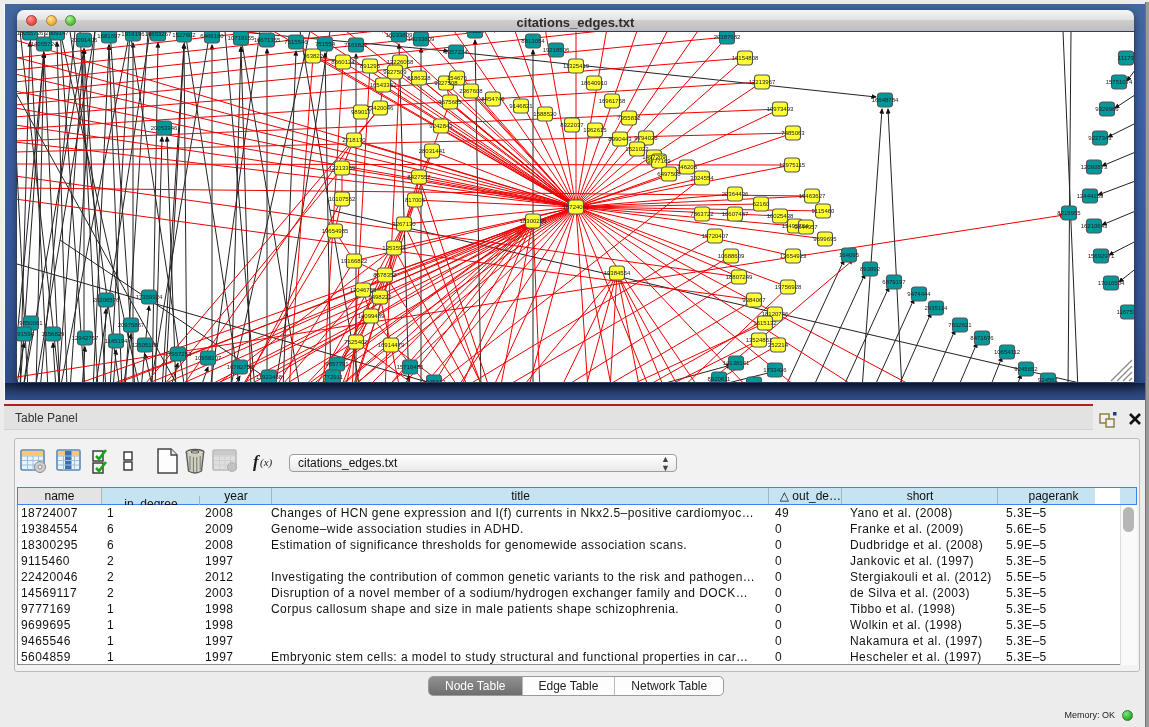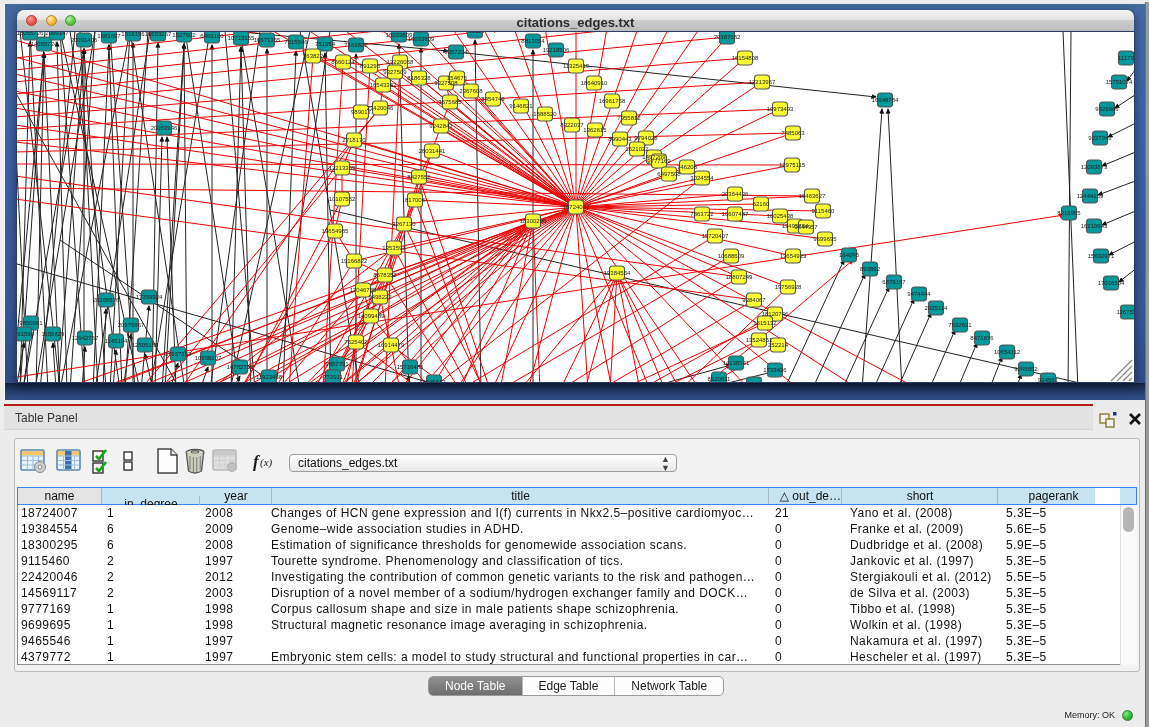--- a/index.html
+++ b/index.html
@@ -738,21 +738,21 @@
   <span style="left:825px;width:155px;">short</span>
   <span style="left:981px;width:110px;">pagerank</span>
   <span style="left:1077px;width:25px;background:#fff;border-right:none;"></span>
 </div>
 <div id="tbody"></div>
 <div class="trow" style="top:505px">
     <span class="c c0">18724007</span>
     <span class="c c1">1</span>
     <span class="c c2">2008</span>
     <span class="c c3">Changes of HCN gene expression and I(f) currents in Nkx2.5–positive cardiomyoc…</span>
-    <span class="c c4">21</span>
+    <span class="c c4">49</span>
     <span class="c c5">Yano et al. (2008)</span>
     <span class="c c6">5.3E–5</span>
   </div>
 <div class="trow" style="top:521px">
     <span class="c c0">19384554</span>
     <span class="c c1">6</span>
     <span class="c c2">2009</span>
     <span class="c c3">Genome–wide association studies in ADHD.</span>
     <span class="c c4">0</span>
     <span class="c c5">Franke et al. (2009)</span>
@@ -764,21 +764,20 @@
     <span class="c c2">2008</span>
     <span class="c c3">Estimation of significance thresholds for genomewide association scans.</span>
     <span class="c c4">0</span>
     <span class="c c5">Dudbridge et al. (2008)</span>
     <span class="c c6">5.9E–5</span>
   </div>
 <div class="trow" style="top:553px">
     <span class="c c0">9115460</span>
     <span class="c c1">2</span>
     <span class="c c2">1997</span>
-    <span class="c c3">Tourette syndrome. Phenomenology and classification of tics.</span>
     <span class="c c4">0</span>
     <span class="c c5">Jankovic et al. (1997)</span>
     <span class="c c6">5.3E–5</span>
   </div>
 <div class="trow" style="top:569px">
     <span class="c c0">22420046</span>
     <span class="c c1">2</span>
     <span class="c c2">2012</span>
     <span class="c c3">Investigating the contribution of common genetic variants to the risk and pathogen…</span>
     <span class="c c4">0</span>
@@ -800,35 +799,34 @@
     <span class="c c2">1998</span>
     <span class="c c3">Corpus callosum shape and size in male patients shape schizophrenia.</span>
     <span class="c c4">0</span>
     <span class="c c5">Tibbo et al. (1998)</span>
     <span class="c c6">5.3E–5</span>
   </div>
 <div class="trow" style="top:617px">
     <span class="c c0">9699695</span>
     <span class="c c1">1</span>
     <span class="c c2">1998</span>
-    <span class="c c3">Structural magnetic resonance image averaging in schizophrenia.</span>
     <span class="c c4">0</span>
     <span class="c c5">Wolkin et al. (1998)</span>
     <span class="c c6">5.3E–5</span>
   </div>
 <div class="trow" style="top:633px">
     <span class="c c0">9465546</span>
     <span class="c c1">1</span>
     <span class="c c2">1997</span>
     <span class="c c4">0</span>
     <span class="c c5">Nakamura et al. (1997)</span>
     <span class="c c6">5.3E–5</span>
   </div>
 <div class="trow" style="top:649px">
-    <span class="c c0">4379772</span>
+    <span class="c c0">5604859</span>
     <span class="c c1">1</span>
     <span class="c c2">1997</span>
     <span class="c c3">Embryonic stem cells: a model to study structural and functional properties in car…</span>
     <span class="c c4">0</span>
     <span class="c c5">Hescheler et al. (1997)</span>
     <span class="c c6">5.3E–5</span>
   </div>
 <div id="vscroll">
     <div id="vthumb"></div>
   </div>

